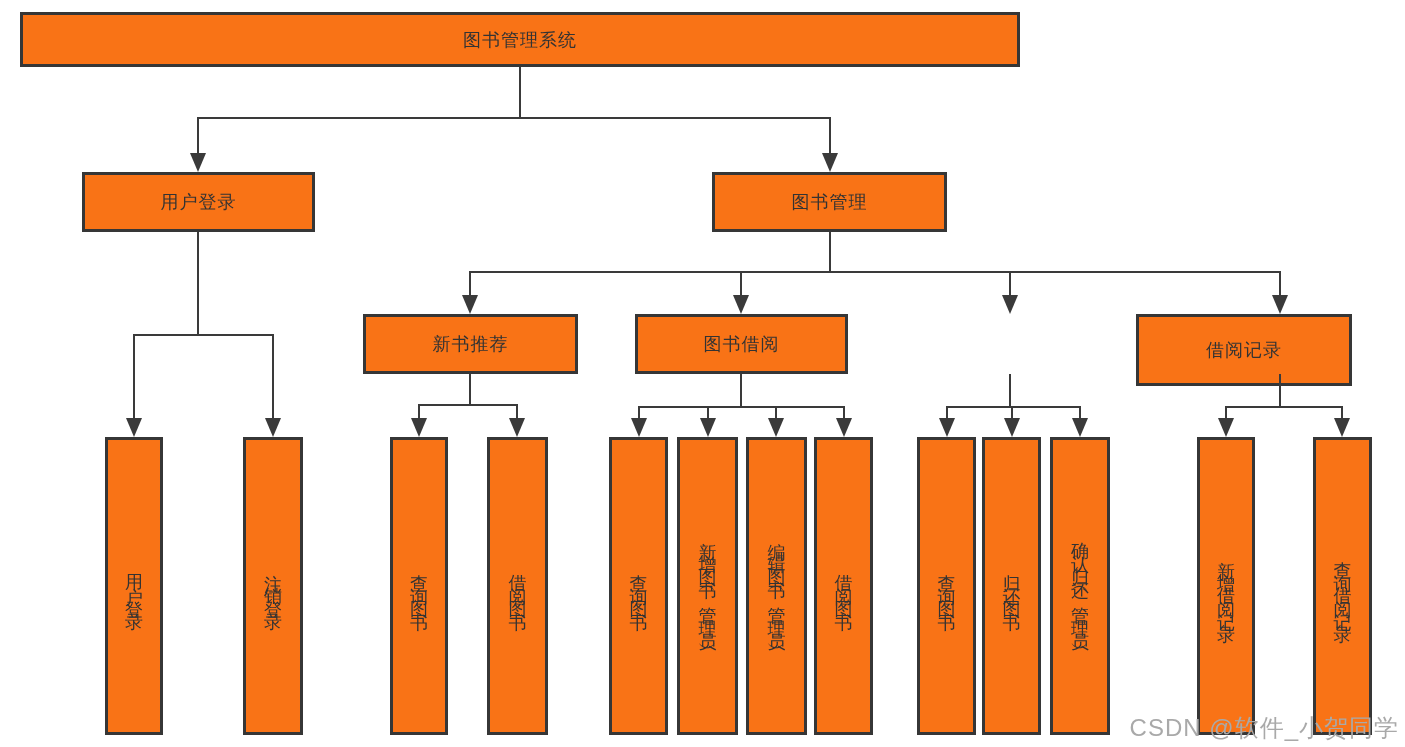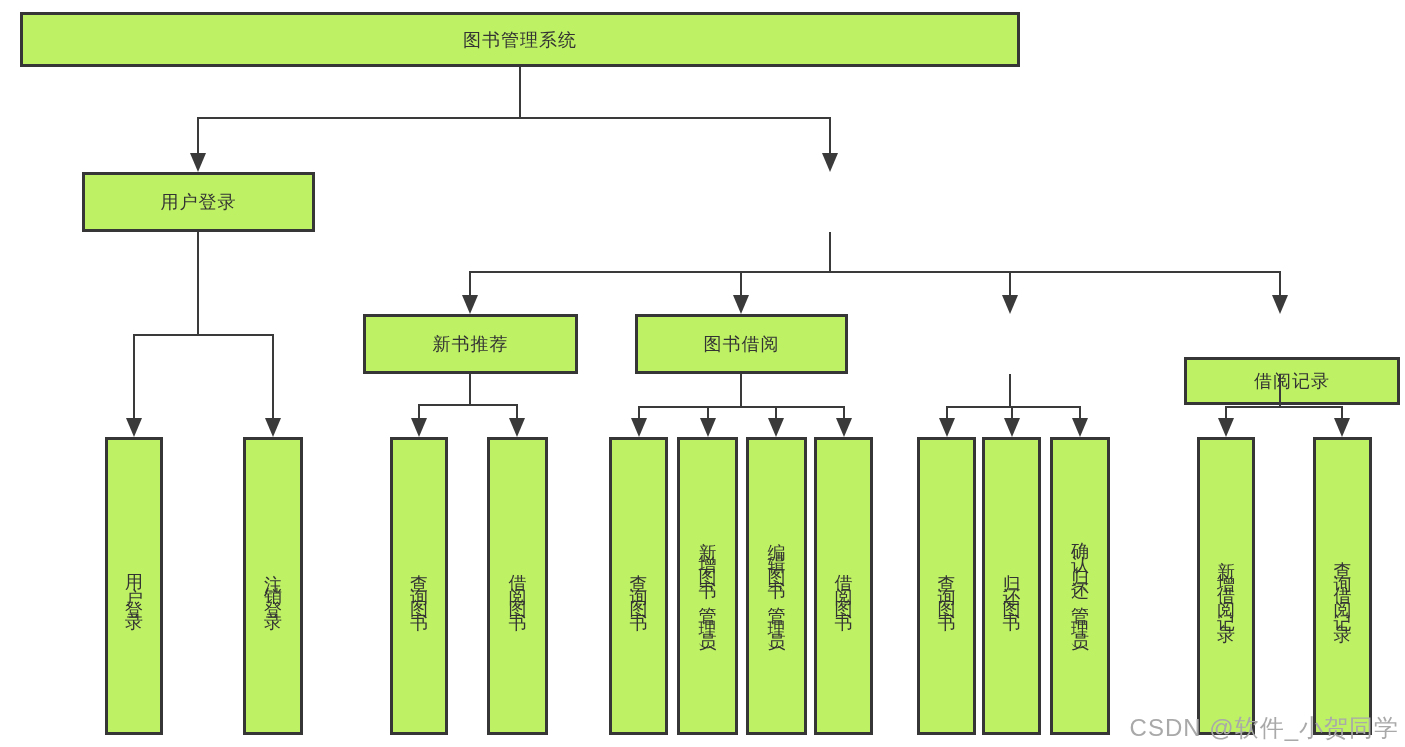--- a/index.html
+++ b/index.html
@@ -10,21 +10,21 @@
     --background:#ffffff;
   }
   html,body{margin:0;padding:0;background:var(--background);}
   body{font-family:"Liberation Sans","DejaVu Sans",sans-serif;}
   .canvas{position:relative;width:1405px;height:747px;background:var(--background);overflow:hidden;}
   #diagram{position:absolute;inset:0;}
   .node{
     position:absolute;
     box-sizing:border-box;
     border:3px solid var(--box-border);
-    background:#bef264;
+    background:#f97316;
     display:flex;
     align-items:center;
     justify-content:center;
     color:var(--label-text);
     font-size:18px;
     letter-spacing:1px;
     text-align:center;
     line-height:1;
   }
   .node .lbl{display:block;white-space:nowrap;}
@@ -57,27 +57,30 @@
 <body>
 
 <div class="canvas">
   <div id="diagram">
       <div class="node" style="left: 20px; top: 12px; width: 1000px; height: 55px;">
         <span class="lbl">图书管理系统</span>
       </div>
       <div class="node" style="left: 82px; top: 172px; width: 233px; height: 60px;">
         <span class="lbl">用户登录</span>
       </div>
+      <div class="node" style="left: 712px; top: 172px; width: 235px; height: 60px;">
+        <span class="lbl">图书管理</span>
+      </div>
       <div class="node" style="left: 363px; top: 314px; width: 215px; height: 60px;">
         <span class="lbl">新书推荐</span>
       </div>
       <div class="node" style="left: 635px; top: 314px; width: 213px; height: 60px;">
         <span class="lbl">图书借阅</span>
       </div>
-      <div class="node" style="left: 1184px; top: 314px; width: 216px; height: 48px; margin-top: 43px;">
+      <div class="node" style="left: 1136px; top: 314px; width: 216px; height: 72px;">
         <span class="lbl">借阅记录</span>
       </div>
       <div class="node vertical" style="left: 105px; top: 437px; width: 58px; height: 298px;">
         <span class="lbl">用户登录</span>
       </div>
       <div class="node vertical" style="left: 243px; top: 437px; width: 60px; height: 298px;">
         <span class="lbl">注销登录</span>
       </div>
       <div class="node vertical" style="left: 390px; top: 437px; width: 58px; height: 298px;">
         <span class="lbl">查询图书</span>

